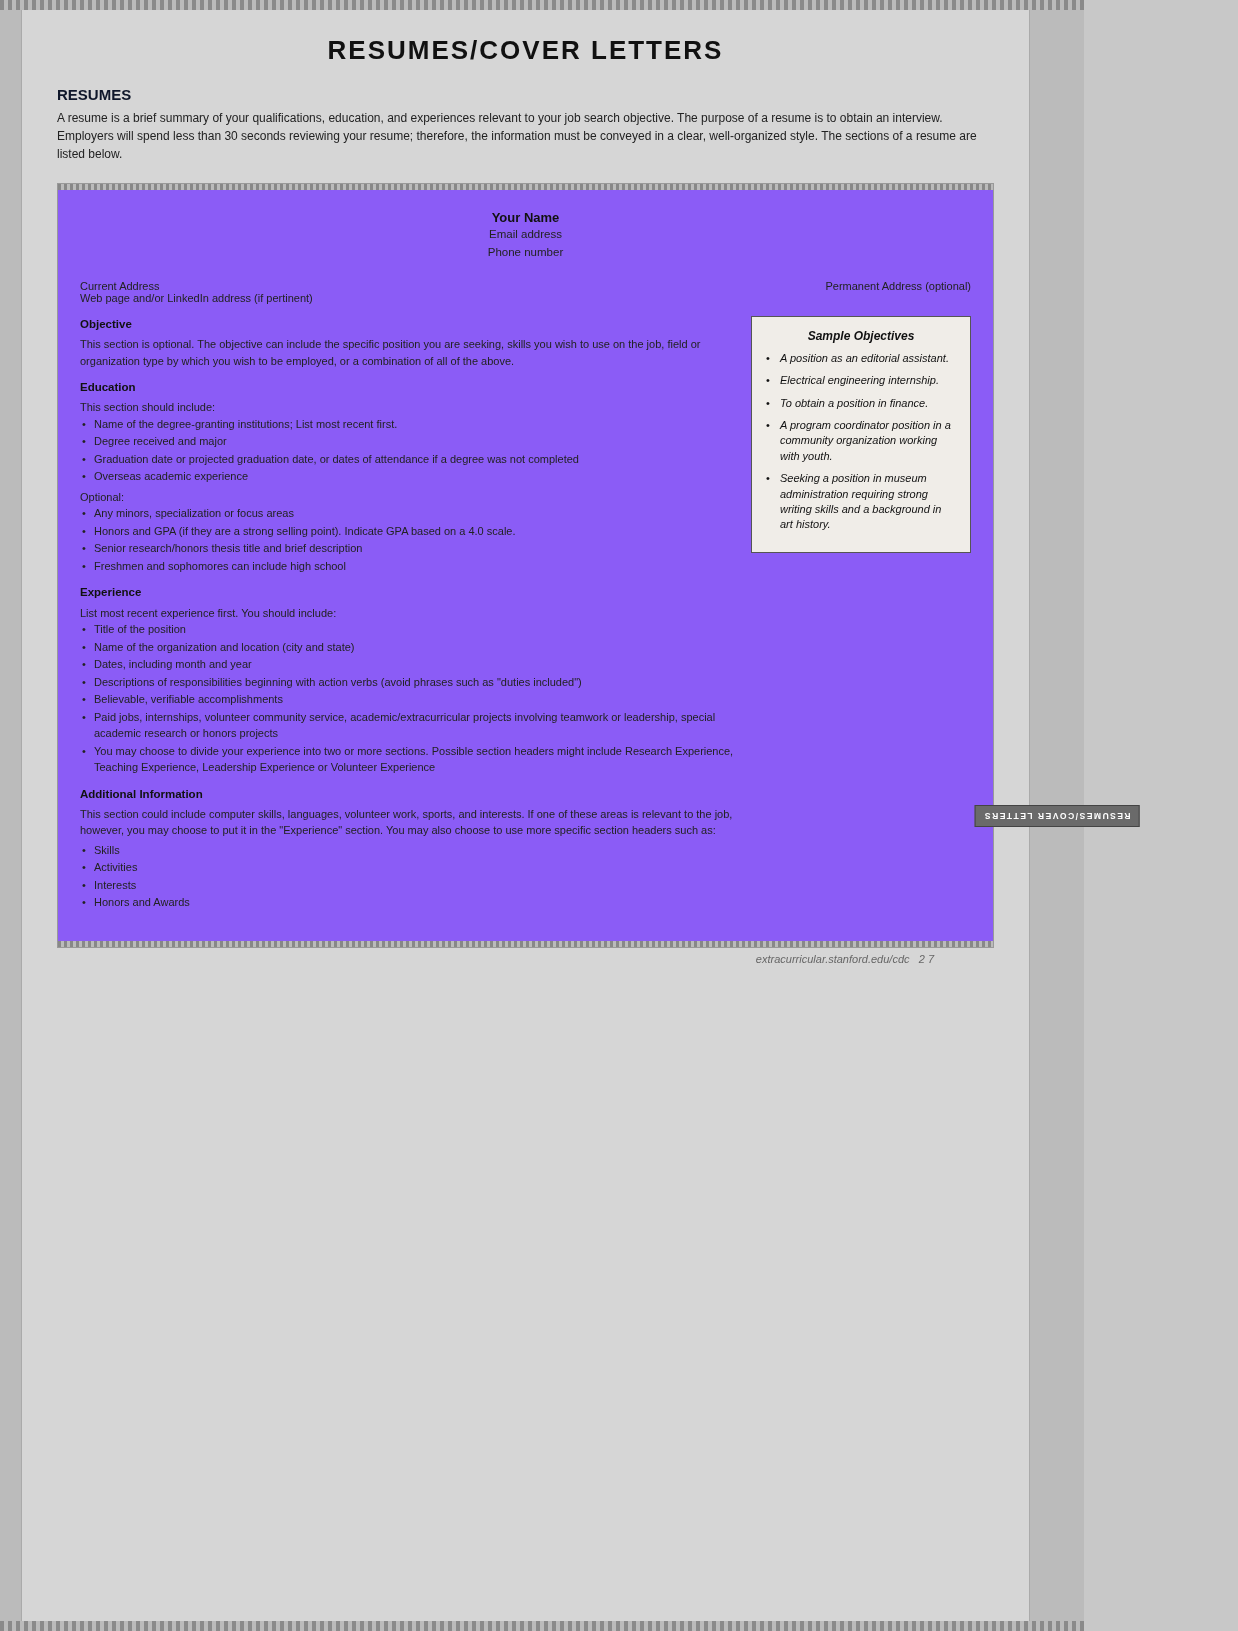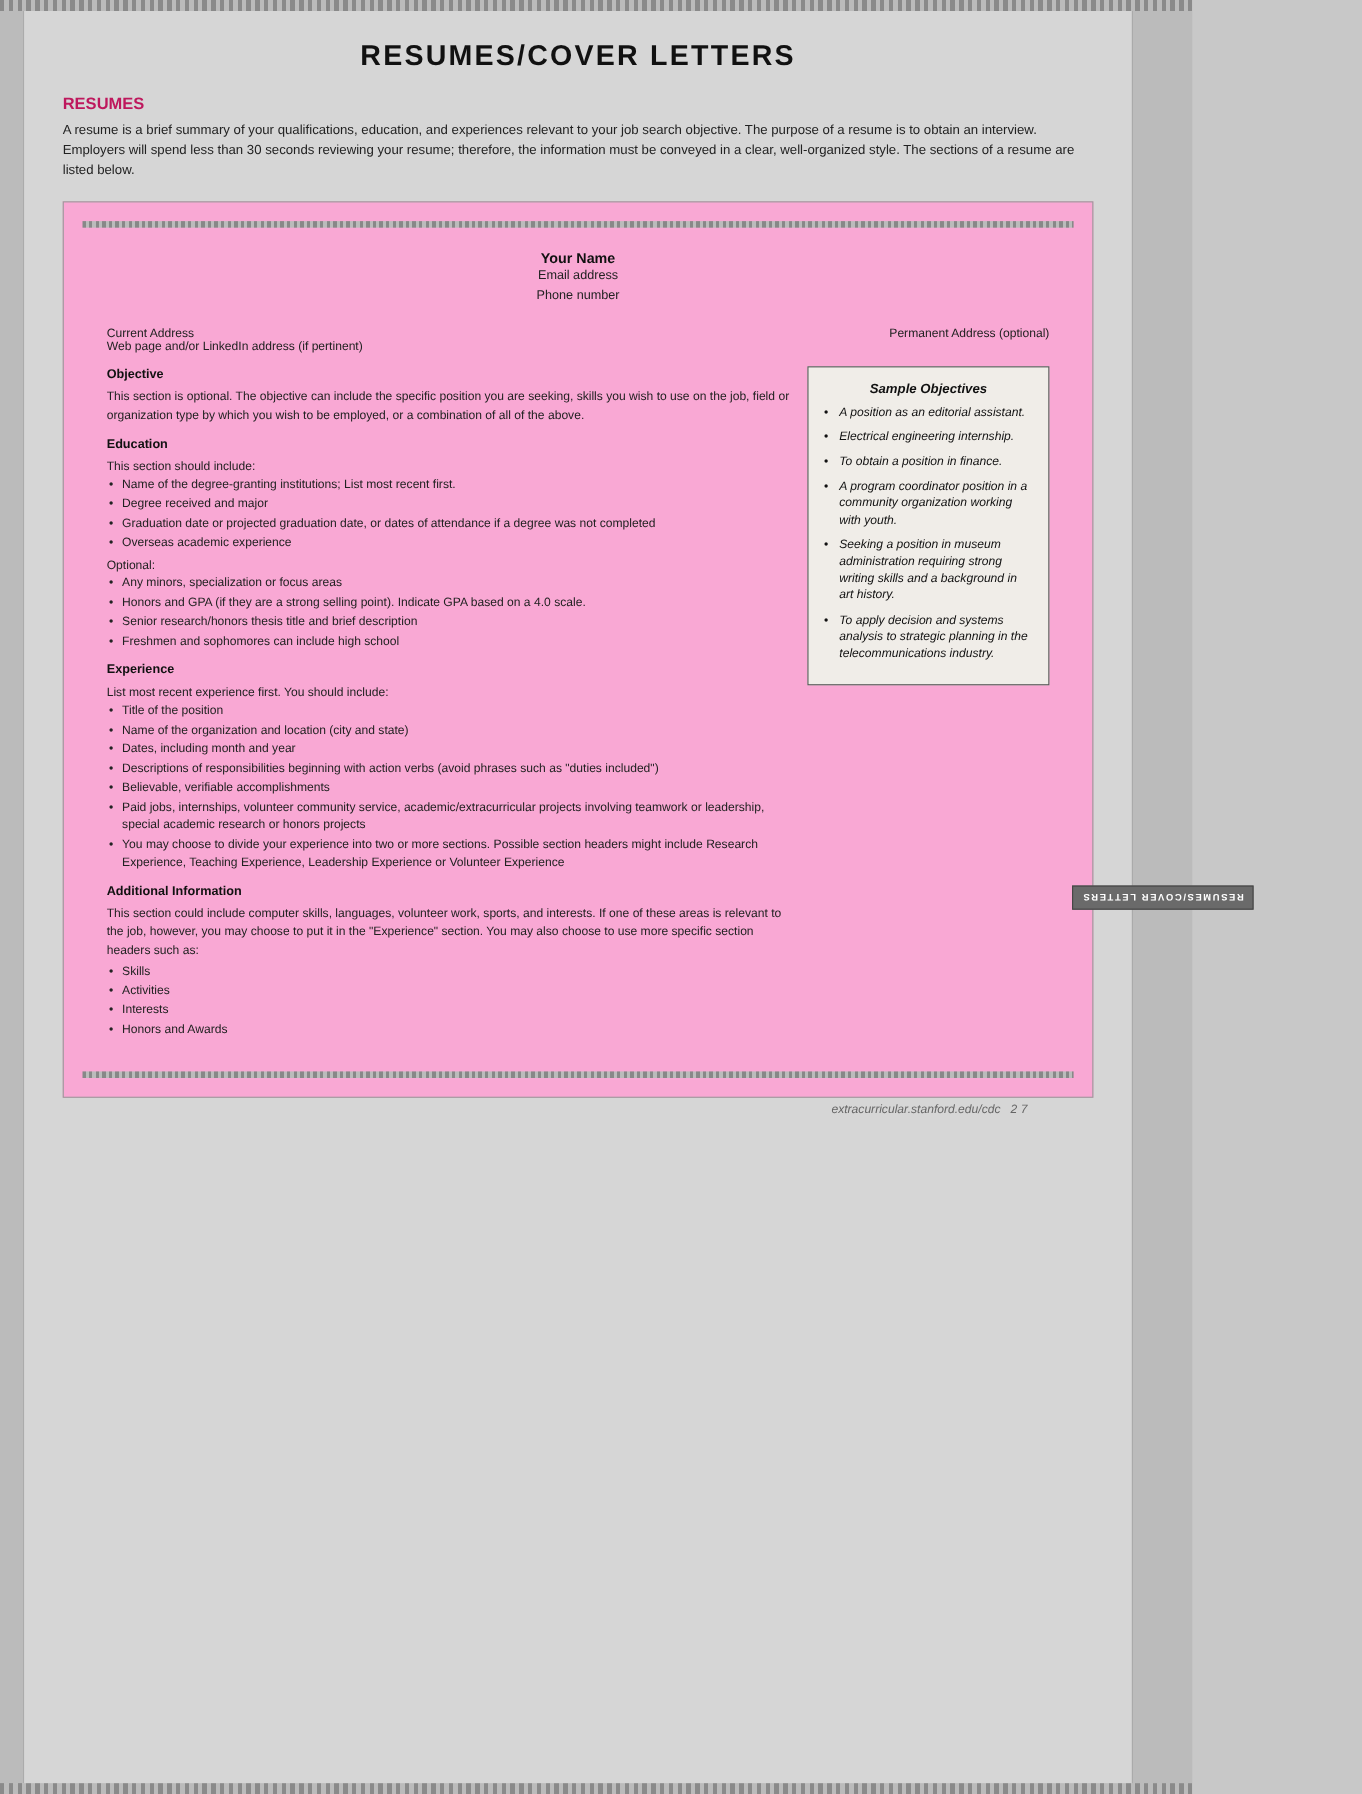--- a/index.html
+++ b/index.html
@@ -19,21 +19,21 @@
       font-family: Arial Black, Arial, sans-serif;
       letter-spacing: 2px;
       margin-bottom: 20px;
       color: #111;
     }
 
     .section-heading {
       font-size: 15px;
       font-weight: 900;
       margin-bottom: 6px;
-      color: #be185d;
+      color: #0f172a;
       font-family: Arial Black, Arial, sans-serif;
     }
 
     .intro-text {
       font-size: 12px;
       line-height: 1.5;
       color: #222;
       margin-bottom: 20px;
     }
 
@@ -219,23 +219,23 @@
     }
 
     .content-area {
       flex: 1;
       background: #d6d6d6;
       padding: 25px 35px 30px 35px;
       position: relative;
     }
 
     .doc-wrapper {
-      background: #f9a8d4;
+      background: #8b5cf6;
       border: 1px solid #999;
-      padding: 17px;
+      padding: 0;
       margin-top: 4px;
     }
 
     .doc-pattern-top {
       height: 6px;
       background: repeating-linear-gradient(90deg, #888 0px, #888 3px, #bbb 3px, #bbb 6px);
     }
 
     .doc-pattern-bottom {
       height: 6px;
@@ -345,21 +345,20 @@
 
             <div class="resume-right-col">
               <div class="sample-objectives-box">
                 <div class="sample-objectives-title">Sample Objectives</div>
                 <ul class="sample-objectives-list">
                   <li>A position as an editorial assistant.</li>
                   <li>Electrical engineering internship.</li>
                   <li>To obtain a position in finance.</li>
                   <li>A program coordinator position in a community organization working with youth.</li>
                   <li>Seeking a position in museum administration requiring strong writing skills and a background in art history.</li>
-                  <li>To apply decision and systems analysis to strategic planning in the telecommunications industry.</li>
                 </ul>
               </div>
             </div>
           </div>
 
         </div>
         <div class="doc-pattern-bottom"></div>
       </div>
 
       <div class="page-footer">

